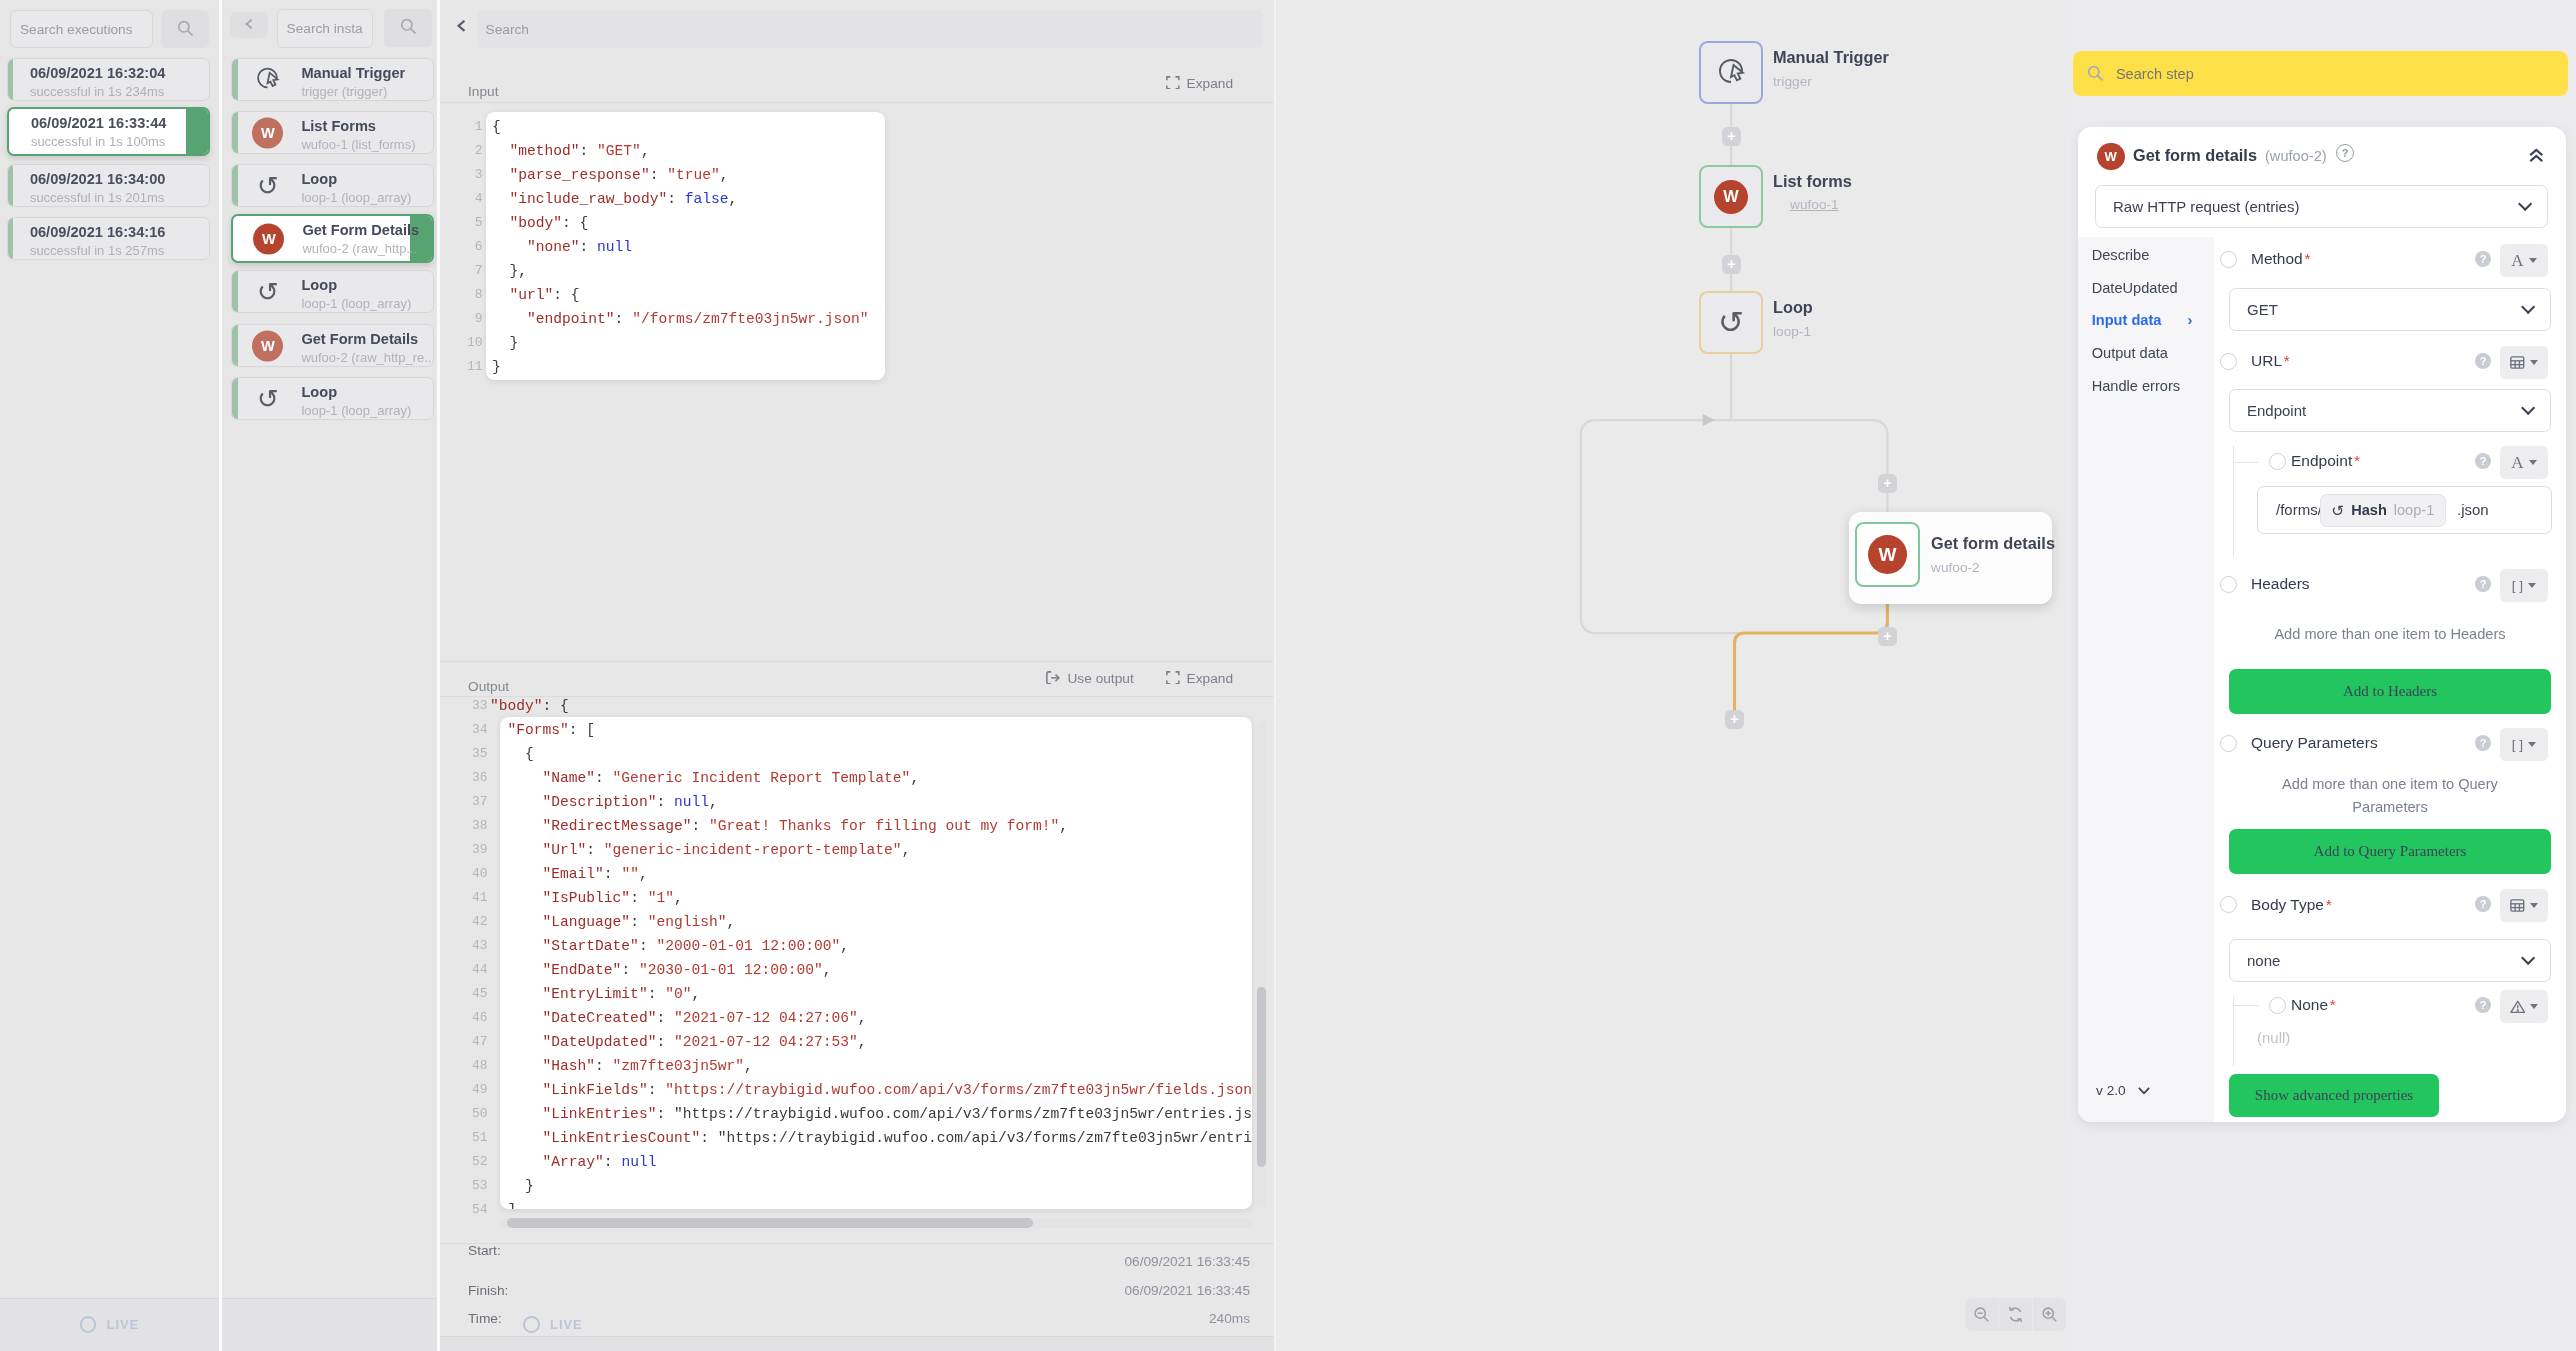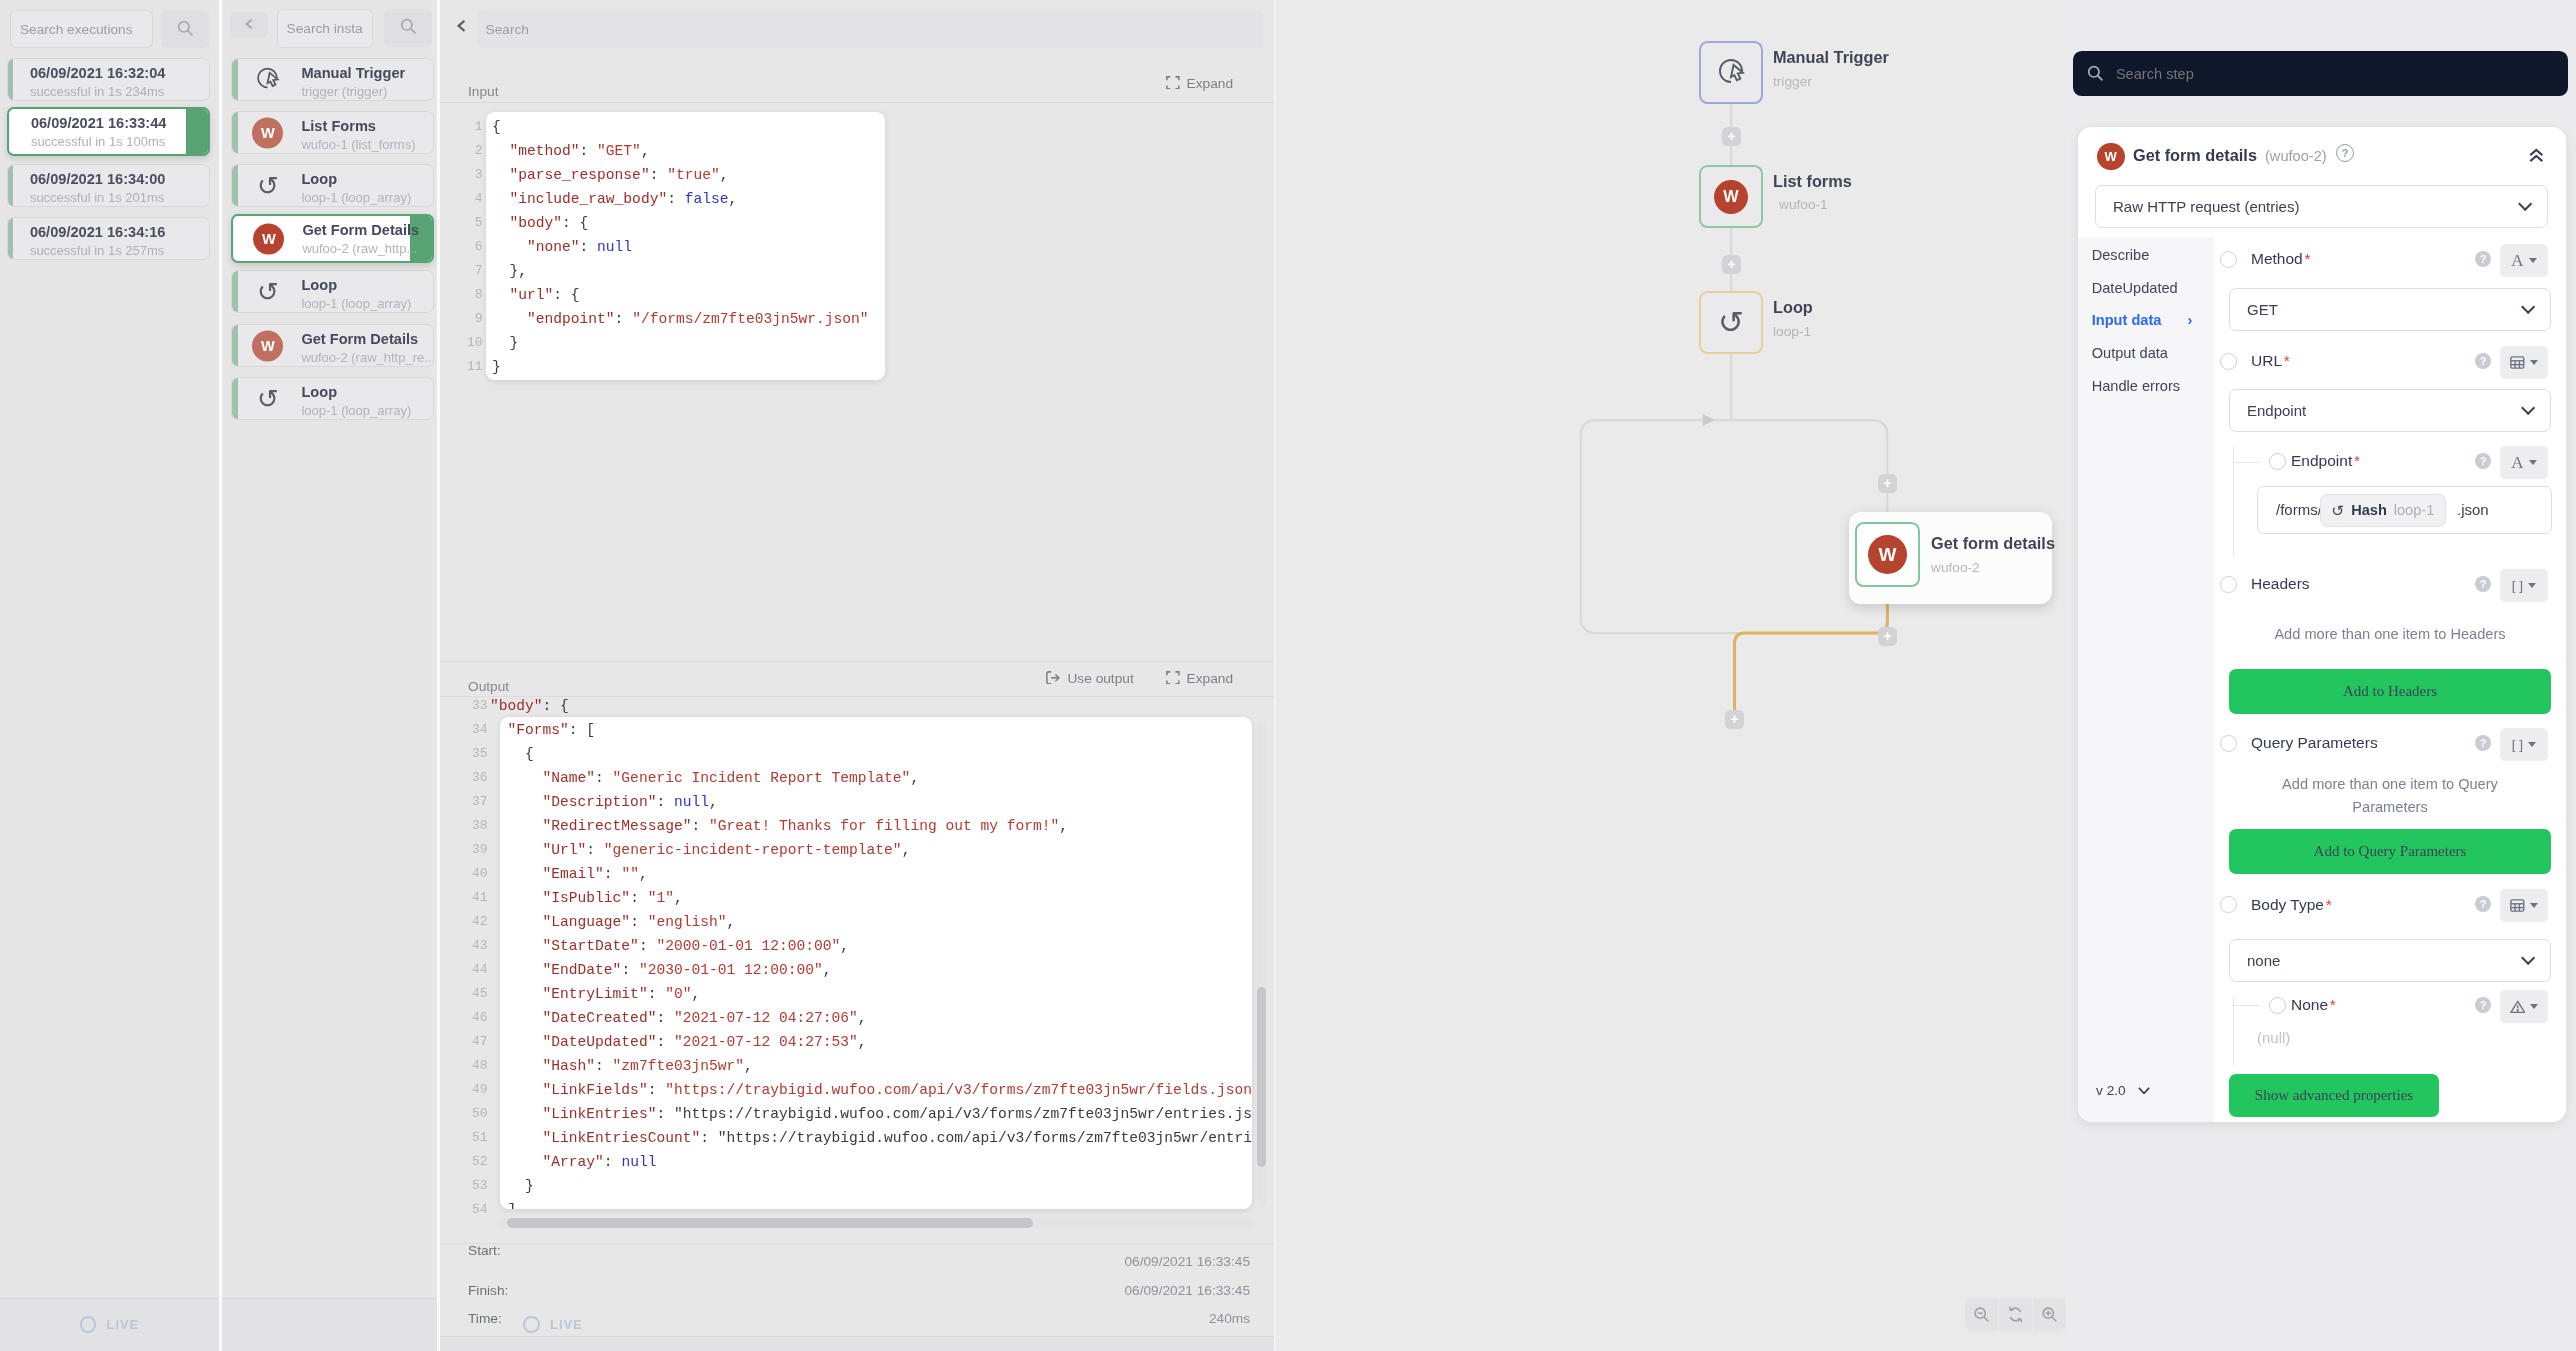--- a/index.html
+++ b/index.html
@@ -310,21 +310,21 @@
         </svg></span>
   </div>
   <span class="node-title" style="left:497px;top:48px;">Manual Trigger</span>
   <span class="node-sub" style="left:497px;top:74px;">trigger</span>
   <div class="plus-btn" style="left:446px;top:127px;">+</div>
 
   <div class="node-box" style="left:423px;top:165px;border-color:#8cc9a3;">
     <span class="w-circle" style="width:34px;height:34px;font-size:16.3px;">W</span>
   </div>
   <span class="node-title" style="left:497px;top:172px;">List forms</span>
-  <span class="node-sub" style="left:503px;top:197px;">wufoo-1</span>
+  <span class="node-sub" style="left:514px;top:197px;text-decoration:underline;">wufoo-1</span>
   <div class="plus-btn" style="left:446px;top:255px;">+</div>
 
   <div class="node-box" style="left:423px;top:291px;border-color:#e7cf9c;">
     <span class="loop-glyph" style="font-size:31px;">↺</span>
   </div>
   <span class="node-title" style="left:497px;top:298px;">Loop</span>
   <span class="node-sub" style="left:497px;top:324px;">loop-1</span>
 
   <div class="plus-btn" style="left:602px;top:474px;">+</div>
 
@@ -358,21 +358,21 @@
           <circle cx="8.5" cy="8.5" r="6"></circle>
           <line x1="13" y1="13" x2="18" y2="18"></line>
           <line x1="5.5" y1="8.5" x2="11.5" y2="8.5"></line>
           <line x1="8.5" y1="5.5" x2="8.5" y2="11.5"></line>
         </svg>
       </div>
   </div>
 </div>
 
 <div class="col" id="config">
-  <div class="abs" style="left:6.9px;top:51px;width:495px;height:45px;background:#0f172a;border-radius:8.6px;">
+  <div class="abs" style="left:6.9px;top:51px;width:495px;height:45px;background:#fde047;border-radius:8.6px;">
     <span class="abs" style="left:14.6px;top:13.7px;"><svg width="16.3" height="16.3" viewBox="0 0 19 19" fill="none" stroke="#a8acb6" stroke-width="2">
           <circle cx="8" cy="8" r="6"></circle>
           <line x1="12.5" y1="12.5" x2="18" y2="18"></line>
         </svg></span>
     <input class="abs" style="left: 43px; top: 0px; width: 438px; height: 45px; background: transparent; border: none; outline: none; font-size: 14.6px; color: rgb(109, 115, 128); font-family: inherit;" placeholder="Search step">
   </div>
 
   <div id="config-card">
 
     <span class="w-circle abs" style="left:19px;top:15.5px;width:27.5px;height:27.5px;font-size:13px;">W</span>

